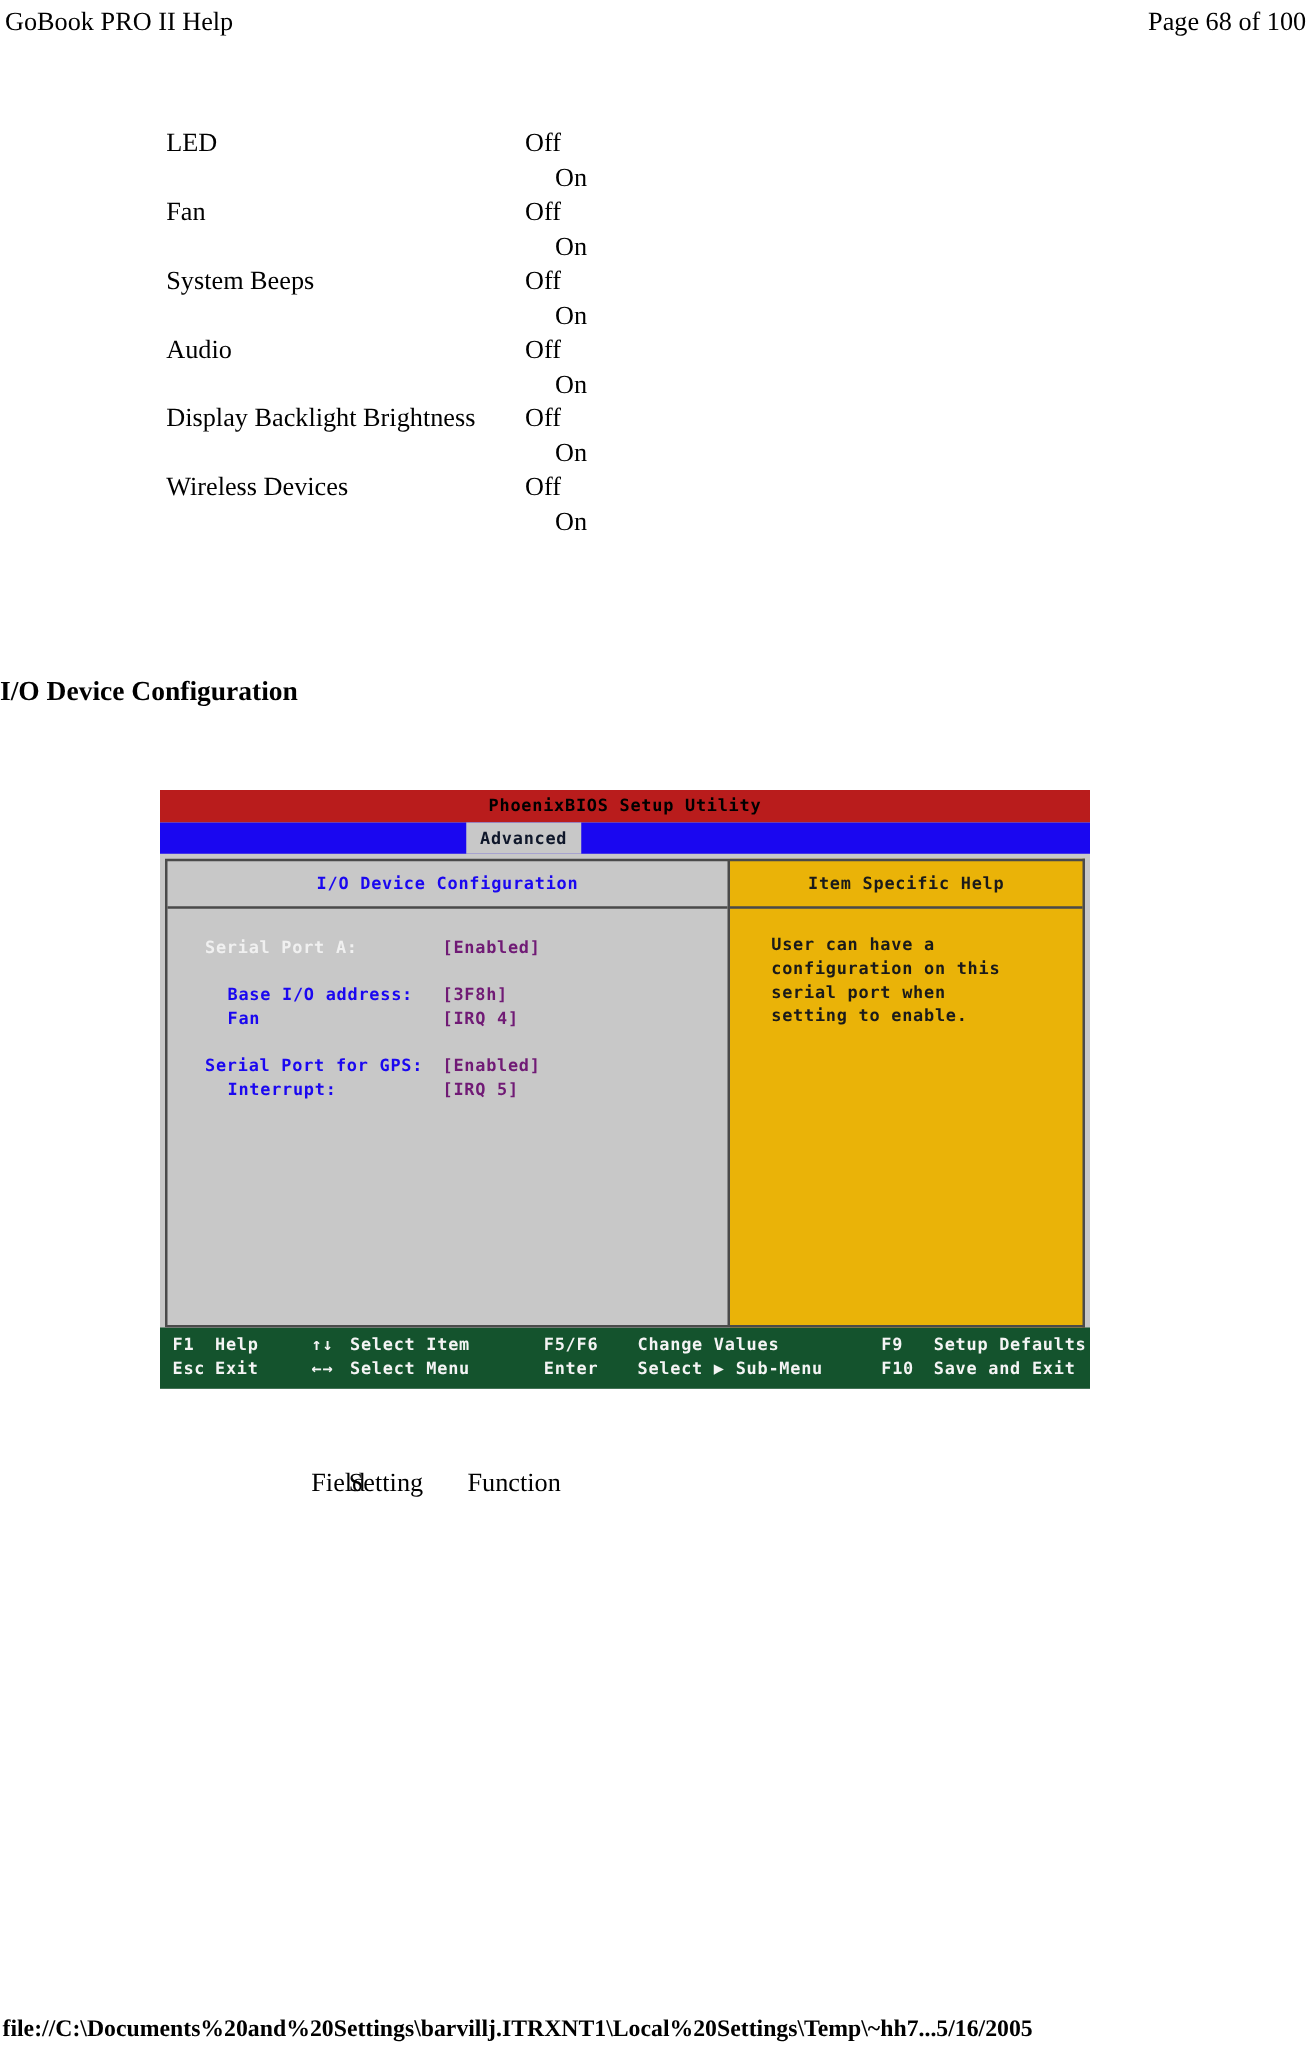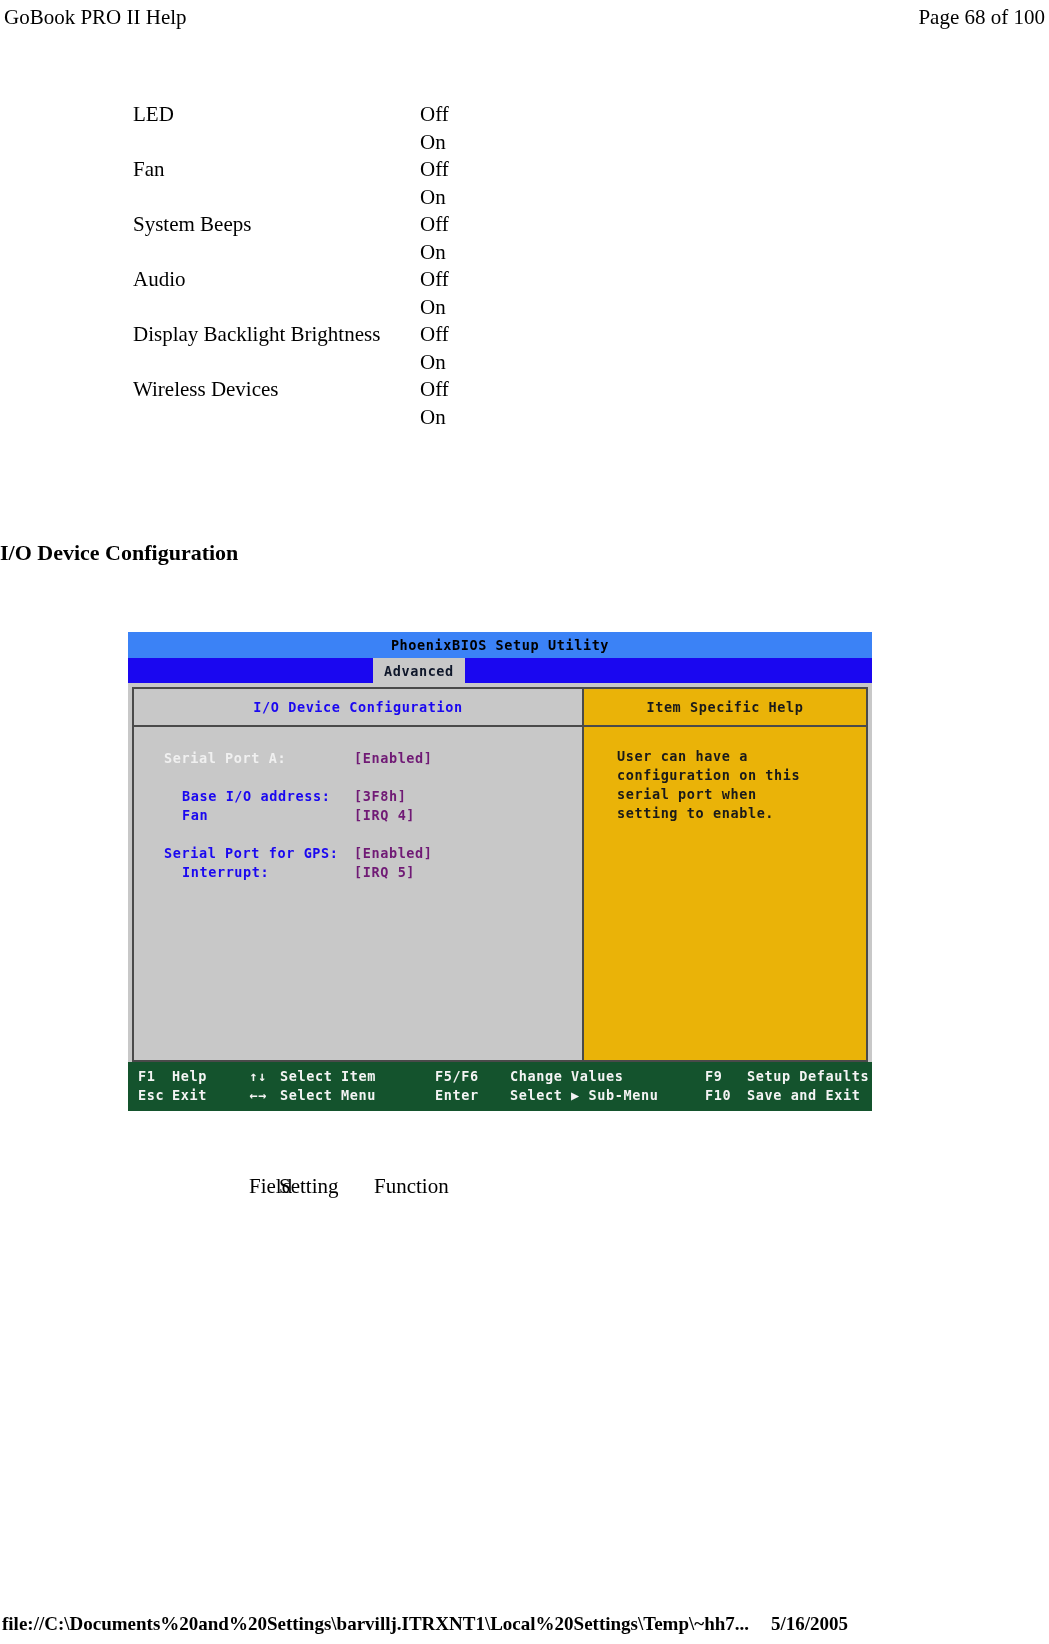--- a/index.html
+++ b/index.html
@@ -48,20 +48,21 @@
   }
   .hotkey-row .field {
     width: 287px;
     white-space: nowrap;
   }
   .hotkey-row .setting {
     white-space: nowrap;
   }
   .hotkey-subrow {
     display: flex;
+    gap: 24px;
   }
   .hotkey-subrow .field { width: 287px; }
 
   
   .section-heading {
     position: absolute;
     left: 0px;
     top: 522px;
     font-size: 22px;
     font-weight: bold;
@@ -75,21 +76,21 @@
     top: 632px;
     width: 744px;
     background: #c8c8c8;
     font-family: "DejaVu Sans Mono", "Liberation Mono", monospace;
     font-size: 13.5px;
     font-weight: bold;
     letter-spacing: 0.6px;
   }
   .bios-titlebar {
     height: 26px;
-    background: #3b82f6;
+    background: #b91c1c;
     color: #000000;
     display: flex;
     align-items: center;
     justify-content: center;
     white-space: nowrap;
   }
   .bios-menubar {
     height: 25px;
     background: #1a07f0;
     position: relative;
@@ -202,21 +203,21 @@
     width: 903px;
     height: 31px;
     display: flex;
     font-size: 19px;
     font-weight: bold;
     white-space: nowrap;
     padding-left: 2px;
     box-sizing: border-box;
   }
   .page-footer .url { }
-  .page-footer .date { margin-left: 22px; }
+  .page-footer .date { }
 </style>
 </head>
 <body>
 
 <div class="page-header">
   <span class="left">GoBook PRO II Help</span>
   <span class="right">Page 68 of 100</span>
 </div>
 
 <div class="hotkey-list">

